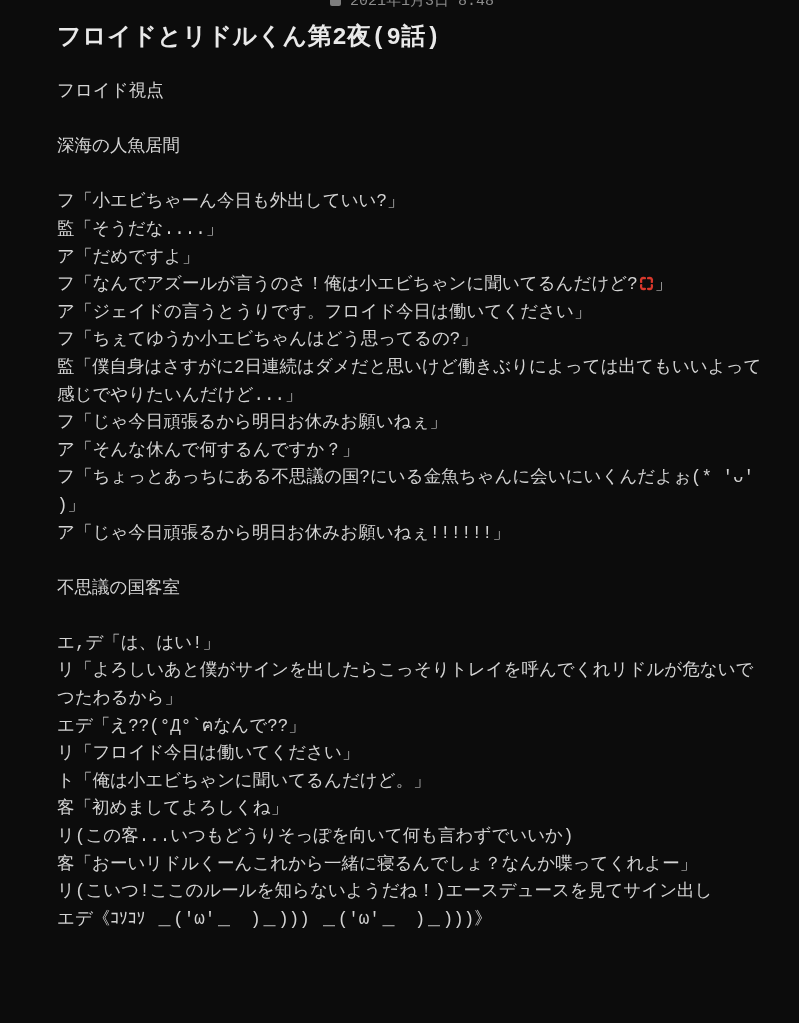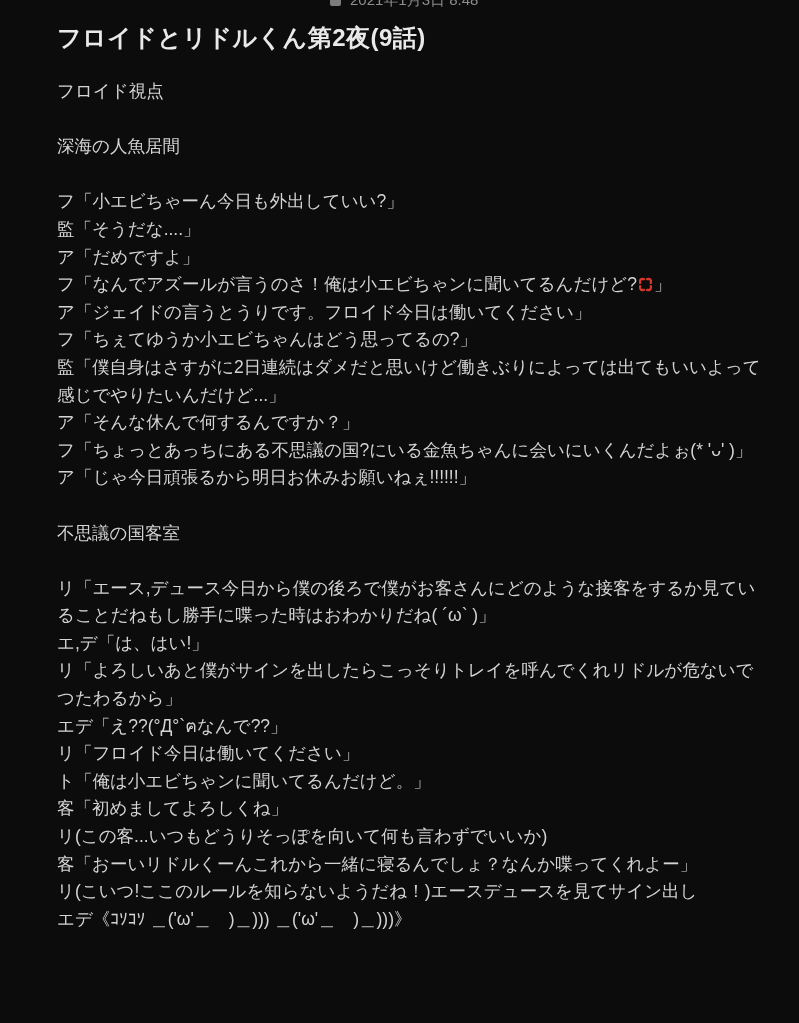--- a/index.html
+++ b/index.html
@@ -10,21 +10,21 @@
     --anger:#d8382c;
   }
   *{margin:0;padding:0;box-sizing:border-box;}
   html,body{background:var(--bg);}
   .page{
     position:relative;
     width:777px;
     height:1023px;
     background:var(--bg);
     overflow:hidden;
-    font-family:Liberation Sans, sans-serif;
+    font-family:Liberation Mono, monospace;
     color:var(--body);
   }
   .date-row{
     position:absolute;
     top:-9px;
     left:330px;
     display:flex;
     align-items:center;
     gap:9px;
     font-size:15px;
@@ -94,31 +94,31 @@
     <p class="story-line">ア「だめですよ」</p>
     <p class="story-line"><span>フ「なんでアズールが言うのさ！俺は小エビちゃンに聞いてるんだけど?</span><svg class="anger-icon" viewBox="0 0 16 16" fill="none" stroke="#d8382c" stroke-width="2.2" stroke-linecap="round">
           <path d="M3,6.5 Q2,2 6.5,3"></path>
           <path d="M9.5,3 Q14,2 13,6.5"></path>
           <path d="M13,9.5 Q14,14 9.5,13"></path>
           <path d="M6.5,13 Q2,14 3,9.5"></path>
         </svg><span>」</span></p>
     <p class="story-line">ア「ジェイドの言うとうりです。フロイド今日は働いてください」</p>
     <p class="story-line">フ「ちぇてゆうか小エビちゃんはどう思ってるの?」</p>
     <p class="story-line">監「僕自身はさすがに2日連続はダメだと思いけど働きぶりによっては出てもいいよって感じでやりたいんだけど...」</p>
+    <p class="story-line">フ「じゃ今日頑張るから明日お休みお願いねぇ」</p>
     <p class="story-line">ア「そんな休んで何するんですか？」</p>
     <p class="story-line">フ「ちょっとあっちにある不思議の国?にいる金魚ちゃんに会いにいくんだよぉ(* 'ᴗ' )」</p>
     <p class="story-line">ア「じゃ今日頑張るから明日お休みお願いねぇ!!!!!!」</p>
 
     <div class="bline"></div>
 
     <p class="scene-heading">不思議の国客室</p>
 
     <div class="bline"></div>
 
-    <p class="story-line">リ「エース,デュース今日から僕の後ろで僕がお客さんにどのような接客をするか見ていることだねもし勝手に喋った時はおわかりだね( ´ω` )」</p>
     <p class="story-line">エ,デ「は、はい!」</p>
     <p class="story-line">リ「よろしいあと僕がサインを出したらこっそりトレイを呼んでくれリドルが危ないでつたわるから」</p>
     <p class="story-line">エデ「え??(°Д°`ฅなんで??」</p>
     <p class="story-line">リ「フロイド今日は働いてください」</p>
     <p class="story-line">ト「俺は小エビちゃンに聞いてるんだけど。」</p>
     <p class="story-line">客「初めましてよろしくね」</p>
     <p class="story-line">リ(この客...いつもどうりそっぽを向いて何も言わずでいいか)</p>
     <p class="story-line">客「おーいリドルくーんこれから一緒に寝るんでしょ？なんか喋ってくれよー」</p>
     <p class="story-line">リ(こいつ!ここのルールを知らないようだね！)エースデュースを見てサイン出し</p>
     <p class="story-line">エデ《ｺｿｺｿ ＿('ω'＿　)＿))) ＿('ω'＿　)＿)))》</p>

